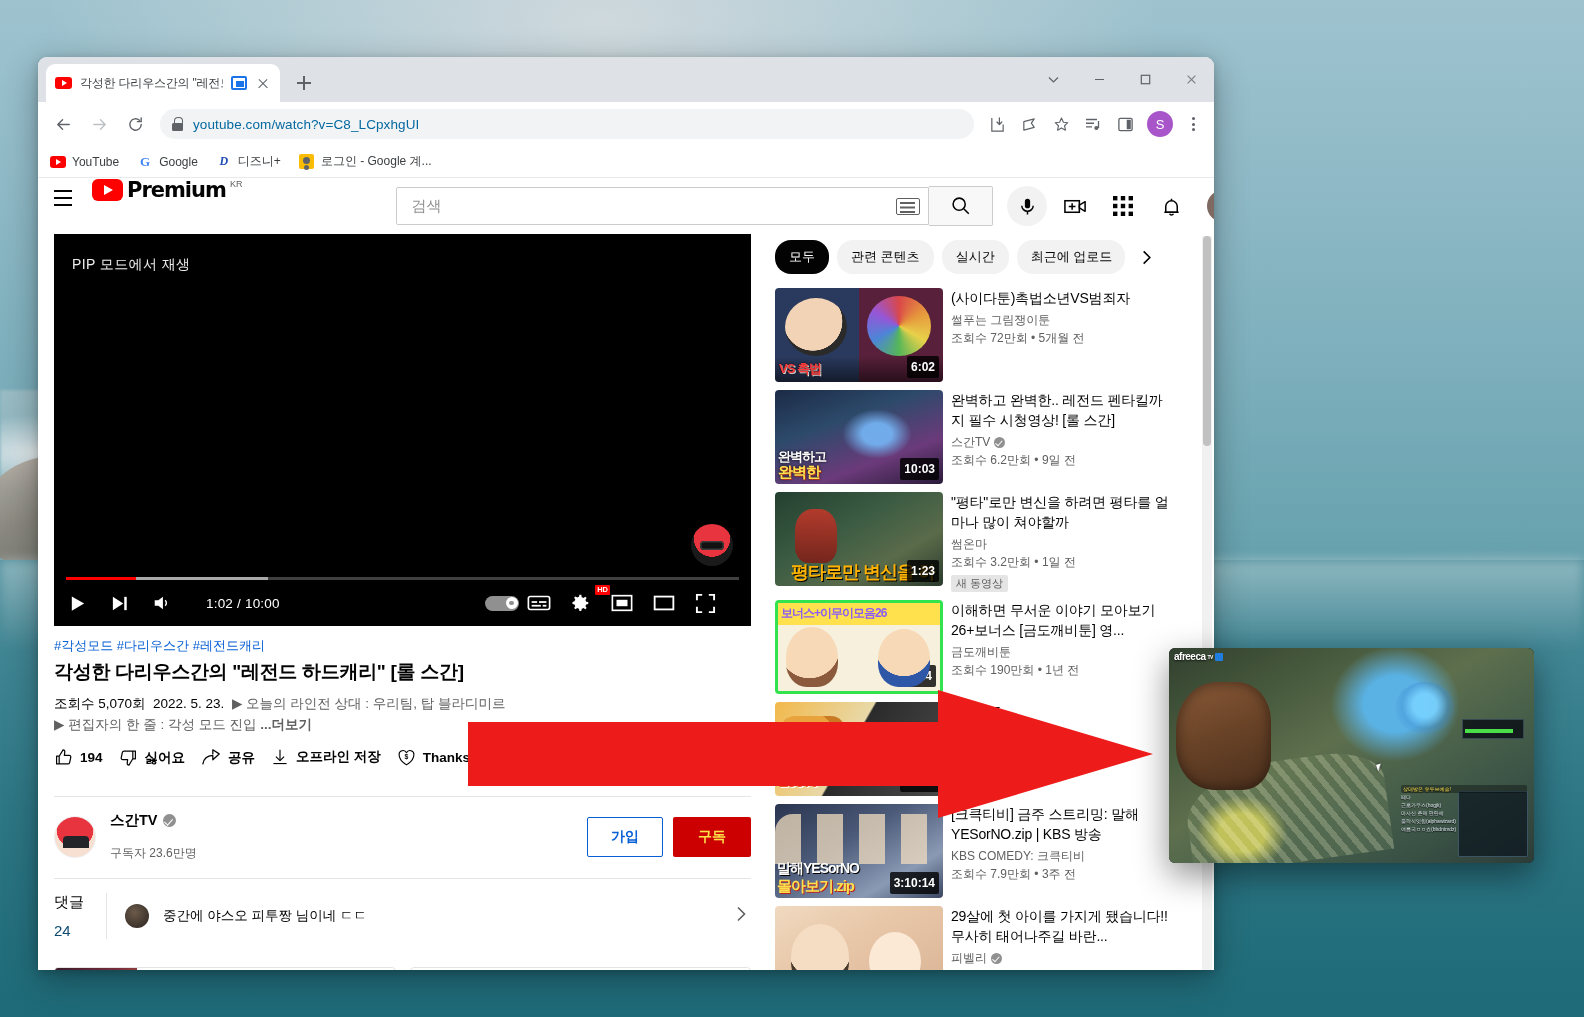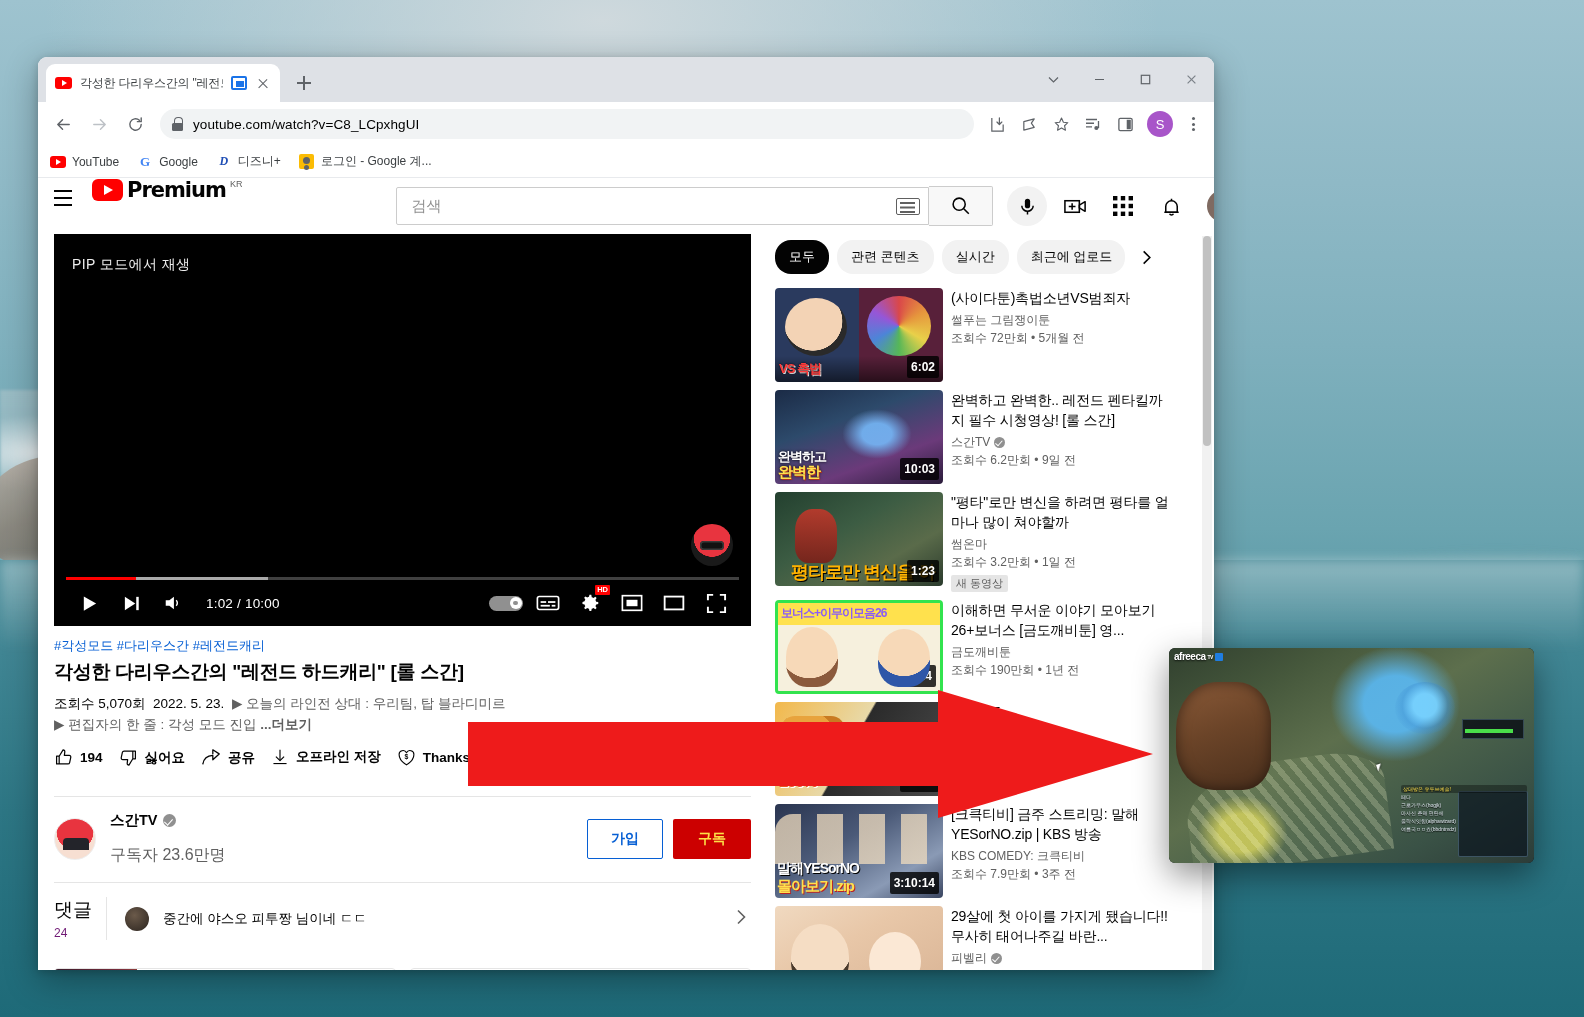--- a/index.html
+++ b/index.html
@@ -122,21 +122,21 @@
   }
   .lock { width: 11px; height: 14px; position: relative; flex: 0 0 auto; }
   .lock::before {
     content: ""; position: absolute; left: 0; bottom: 0; width: 11px; height: 8px;
     background: #5f6368; border-radius: 1.5px;
   }
   .lock::after {
     content: ""; position: absolute; left: 2.4px; top: 0; width: 6.2px; height: 7px;
     border: 1.6px solid #5f6368; border-bottom: none; border-radius: 4px 4px 0 0;
   }
-  .urltext { font-size: 13.5px; color: #000000; letter-spacing: .1px; }
+  .urltext { font-size: 13.5px; color: #0369a1; letter-spacing: .1px; }
   .omni-ico { width: 30px; height: 30px; display:flex; align-items:center; justify-content:center; color:#5f6368;}
   .avatar-chip {
     width: 26px; height: 26px; border-radius: 50%; background: #a855c9;
     color: #fff; font-size: 13px; display: flex; align-items: center; justify-content: center;
     margin: 0 5px; font-weight: 500;
   }
   .kebab { width: 26px; height: 26px; display: flex; flex-direction: column; align-items: center;
            justify-content: center; gap: 2.6px; }
   .kebab i { width: 3px; height: 3px; border-radius: 50%; background: #5f6368; display: block; }
 
@@ -219,21 +219,21 @@
   }
   .progressbar {
     position: absolute; left: 12px; right: 12px; bottom: 46px; height: 3px; background: rgba(255,255,255,.25);
   }
   .prog-buffer { position: absolute; left: 0; top: 0; height: 100%; width: 30%; background: rgba(255,255,255,.55); }
   .prog-played { position: absolute; left: 0; top: 0; height: 100%; width: 10.4%; background: #ff0000; }
   .controls {
     position: absolute; left: 0; right: 0; bottom: 0; height: 46px; display: flex;
     align-items: center; padding: 0 14px; gap: 0; color: #fff;
   }
-  .ctl { width: 42px; height: 42px; display: flex; align-items: center; justify-content: center; }
+  .ctl { width: 42px; height: 42px; display: flex; align-items: center; }
   .timelbl { font-size: 13.5px; color: #fff; margin-left: 12px; letter-spacing: .2px; }
   .ctl-right { margin-left: auto; display: flex; align-items: center; }
   .autoplay-toggle {
     width: 34px; height: 15px; border-radius: 8px; background: #909090; position: relative;
   }
   .autoplay-toggle::after {
     content: ""; position: absolute; right: 1.5px; top: 1.5px; width: 12px; height: 12px;
     border-radius: 50%; background: #fff;
   }
   .autoplay-toggle::before {
@@ -267,37 +267,37 @@
   .ch-avatar::after {
     content: ""; position: absolute; left: 8px; top: 19px; width: 26px; height: 12px;
     background: #23242a; border-radius: 4px 4px 0 0;
   }
   .ch-name { font-size: 14.5px; font-weight: 600; color: #030303; display: flex; align-items: center; gap: 5px; }
   .verified { width: 13px; height: 13px; border-radius: 50%; background: #909090; position: relative; }
   .verified::after {
     content: ""; position: absolute; left: 3.2px; top: 2.8px; width: 4px; height: 7px;
     border: solid #fff; border-width: 0 1.6px 1.6px 0; transform: rotate(42deg);
   }
-  .ch-subs { font-size: 16px; color: #606060; margin-top: 15px; }
+  .ch-subs { font-size: 12px; color: #606060; margin-top: 15px; }
   .ch-btns { margin-left: auto; display: flex; align-items: center; gap: 10px; }
   .btn-join {
     border: 1px solid #065fd4; color: #065fd4; font-size: 14px; font-weight: 600;
     padding: 10px 23px; border-radius: 2px; background: #fff;
   }
   .btn-sub {
     background: #cc0000; color: #fde047; font-size: 14px; font-weight: 600;
     padding: 11px 25px; border-radius: 2px;
   }
 
   
   .commentrow { border: 0; border-top: 1px solid #e5e5e5; display: flex; align-items: center;
                 padding: 14px 0 16px 0; }
   .cmt-label { width: 52px; flex: 0 0 auto; }
-  .cmt-title { font-size: 19px; color: #030303; font-family: Liberation Serif, serif; }
-  .cmt-count { font-size: 12px; color: #701a75; margin-top: 3px; }
+  .cmt-title { font-size: 15px; color: #030303; font-family: Liberation Serif, serif; }
+  .cmt-count { font-size: 15px; color: #0c4a6e; margin-top: 10px; }
   .cmt-sep { width: 1px; background: #e5e5e5; align-self: stretch; margin: 0 18px 0 0; }
   .cmt-av { width: 24px; height: 24px; border-radius: 50%; flex: 0 0 auto; margin-right: 14px;
             background: radial-gradient(circle at 40% 35%, #6b5a4a, #2b241f); }
   .cmt-text { font-size: 13.5px; color: #030303; }
   .cmt-arrow { margin-left: auto; color: #606060; }
 
   
   .cards { display: flex; gap: 14px; margin-top: 12px; }
   .card { flex: 1 1 0; border: 1px solid #e5e5e5; border-radius: 4px; display: flex;
           align-items: center; height: 76px; overflow: hidden; background:#fff;}

